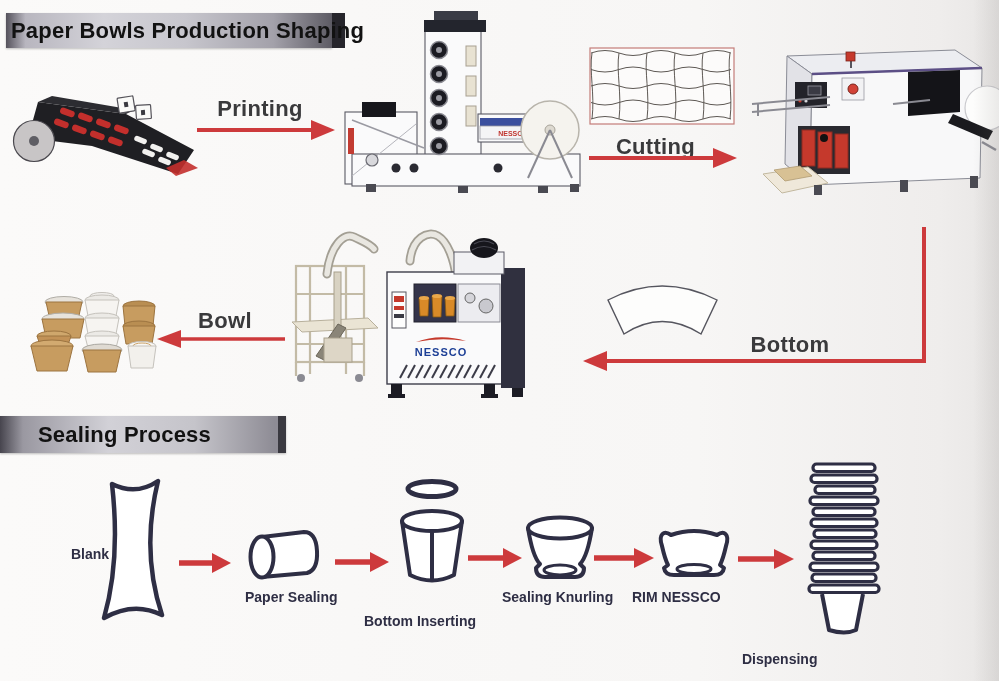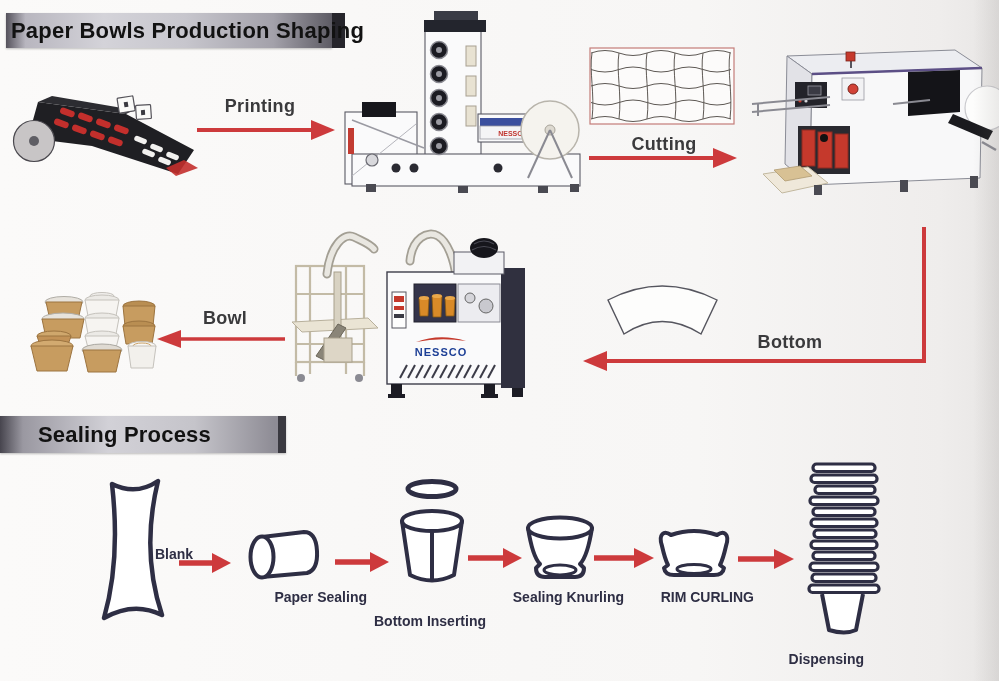--- a/index.html
+++ b/index.html
@@ -14,26 +14,26 @@
     position:absolute;height:35px;
     background:linear-gradient(90deg,#55525c 0%,#b8b6bf 6%,#d4d3d9 30%,#c7c6cd 55%,#a3a1aa 82%,#5d5b64 100%);
     box-shadow:0 1px 2px rgba(0,0,0,.25);
   }
   .banner-cap{position:absolute;background:#26252b;}
   .banner-text{
     position:absolute;white-space:nowrap;font-weight:bold;color:#121212;
     font-size:22px;letter-spacing:.2px;
   }
   .lbl{
-    position:absolute;font-weight:bold;color:#3a3a3c;font-size:18px;
+    position:absolute;font-weight:bold;color:#3a3a3c;font-size:22px;
     text-align:center;letter-spacing:.3px;width:110px;
   }
   .flbl{
     position:absolute;font-weight:bold;color:#2e2e44;font-size:14px;
-    text-align:right;width:122px;
+    text-align:left;width:122px;
   }
   .shade-right{
     position:absolute;right:0;top:0;width:26px;height:681px;
     background:linear-gradient(90deg,rgba(120,115,112,0),rgba(120,115,112,.14));
   }
 </style>
 </head>
 <body>
 
 <div id="stage">
@@ -144,21 +144,21 @@
       <path d="M3,73 Q17,68 31,73 T59,73 T87,73 T115,73 T143,73"></path>
       <path d="M4,7 C1,25 7,48 4,73"></path>
       <path d="M31,7 C28,25 34,48 31,73"></path>
       <path d="M59,7 C56,25 62,48 59,73"></path>
       <path d="M87,7 C84,25 90,48 87,73"></path>
       <path d="M115,7 C112,25 118,48 115,73"></path>
       <path d="M142,7 C139,25 145,48 142,73"></path>
     </g>
   </svg>
 
-  <div class="lbl" style="left:609px;top:134px;">Cutting</div>
+  <div class="lbl" style="left:585px;top:134px;text-align:right;">Cutting</div>
   <svg class="abs" style="left:588px;top:147px;" width="150" height="22">
     <line x1="1" y1="11" x2="128" y2="11" stroke="#cd3a3c" stroke-width="4"></line>
     <polygon points="125,1 149,11 125,21" fill="#cd3a3c"></polygon>
   </svg>
 
   <svg class="abs" style="left:750px;top:46px;" width="249" height="152" viewBox="0 0 249 152">
     <polygon points="37,10 205,4 232,22 62,28" fill="#ecedf1" stroke="#8a8c96" stroke-width="1"></polygon>
     <polygon points="37,10 62,28 60,139 35,118" fill="#e2e2e7" stroke="#8a8c96" stroke-width="1"></polygon>
     <polygon points="62,28 232,22 230,132 60,139" fill="#f8f8f9" stroke="#8a8c96" stroke-width="1"></polygon>
     <polyline points="62,28 232,22" stroke="#5c4f86" stroke-width="2.5" fill="none"></polyline>
@@ -362,21 +362,21 @@
 
   <svg class="abs" style="left:593px;top:546px;" width="62" height="24">
     <line x1="1" y1="12" x2="43" y2="12" stroke="#cd3a3c" stroke-width="5.5"></line>
     <polygon points="41,2 61,12 41,22" fill="#cd3a3c"></polygon>
   </svg>
 
   <svg class="abs" style="left:654px;top:524px;" width="80" height="56" viewBox="0 0 80 56">
     <path d="M8,22 C4,10 10,6 17,11 Q40,3 63,11 C70,6 76,10 72,22 C70,31 68,37 66,41 L70,44 Q69,51 60,51 L20,51 Q11,51 10,44 L14,41 C12,37 10,31 8,22 Z" fill="#fff" stroke="#2e2e44" stroke-width="4" stroke-linejoin="round"></path>
     <ellipse cx="40" cy="45" rx="17" ry="4.5" fill="none" stroke="#2e2e44" stroke-width="3"></ellipse>
   </svg>
-  <div class="flbl" style="left:632px;top:589px;">RIM CURLING</div>
+  <div class="flbl" style="left:632px;top:589px;">RIM NESSCO</div>
 
   <svg class="abs" style="left:737px;top:547px;" width="58" height="24">
     <line x1="1" y1="12" x2="39" y2="12" stroke="#cd3a3c" stroke-width="5.5"></line>
     <polygon points="37,2 57,12 37,22" fill="#cd3a3c"></polygon>
   </svg>
 
   <svg class="abs" style="left:806px;top:461px;" width="78" height="186" viewBox="0 0 78 186">
     <g fill="#fff" stroke="#2e2e44" stroke-width="3.2">
       <rect x="7" y="3" width="62" height="7.5" rx="3.5"></rect>
       <rect x="5" y="14" width="66" height="7.5" rx="3.5"></rect>

